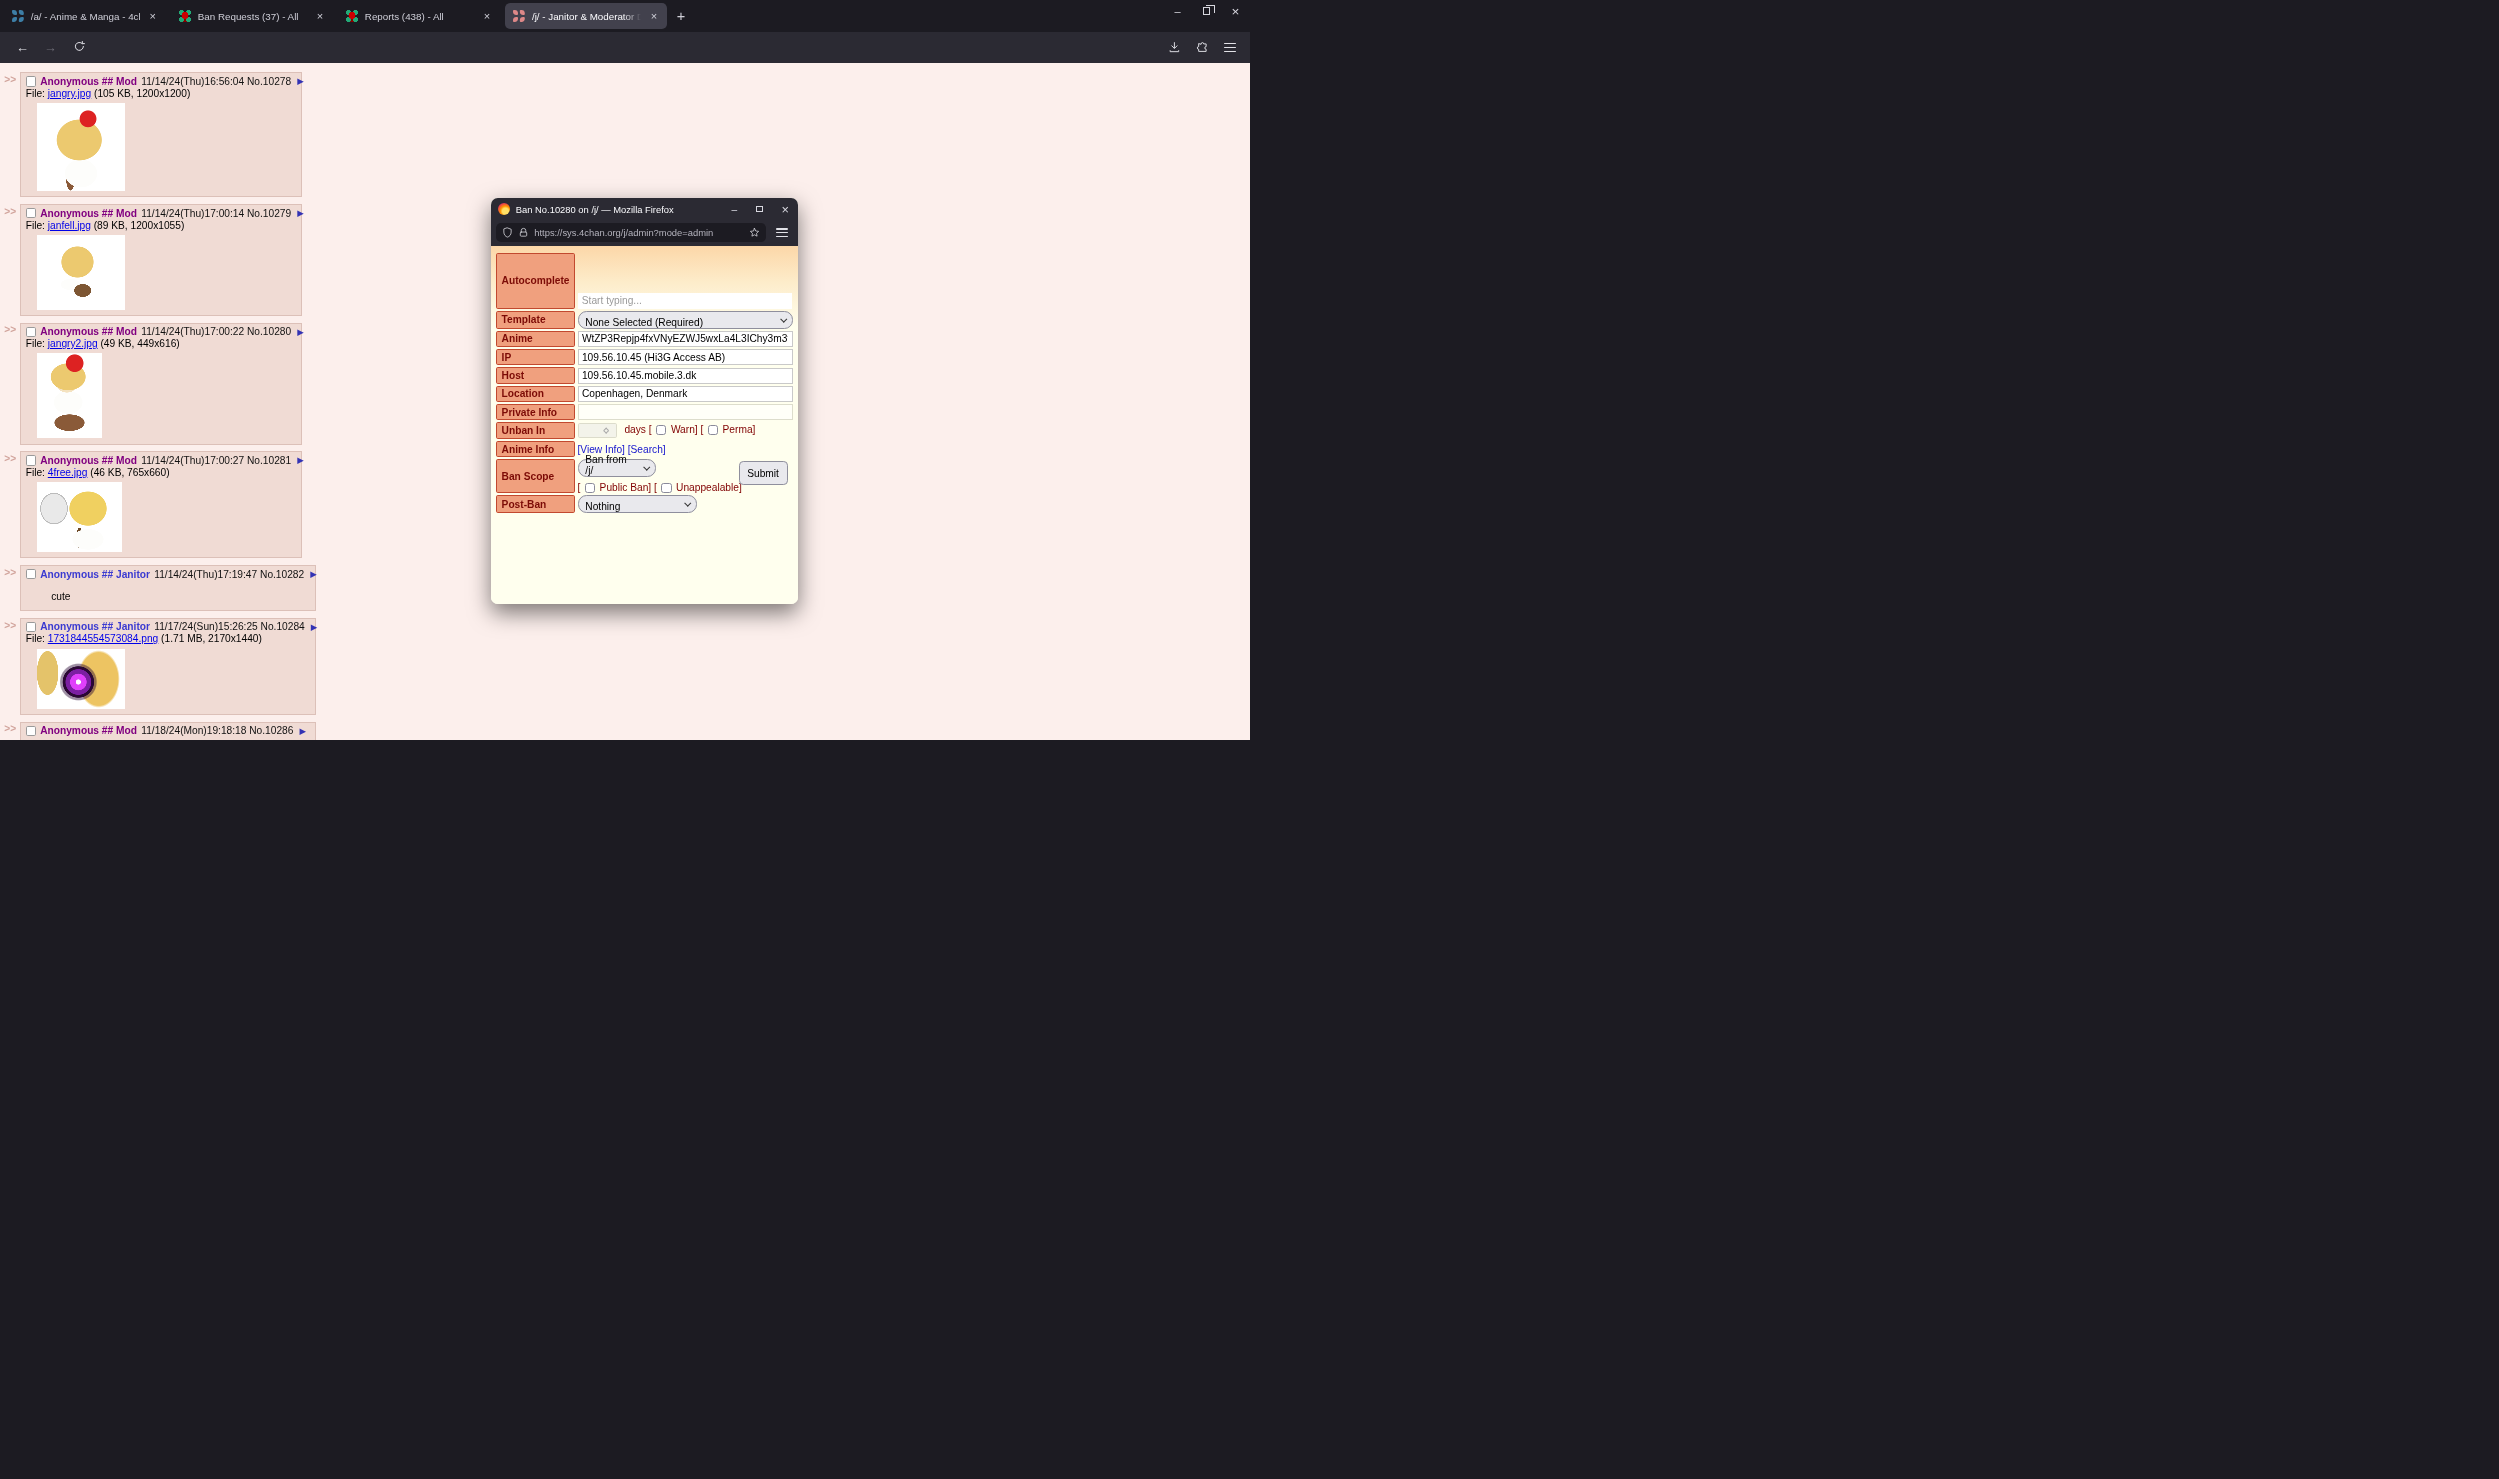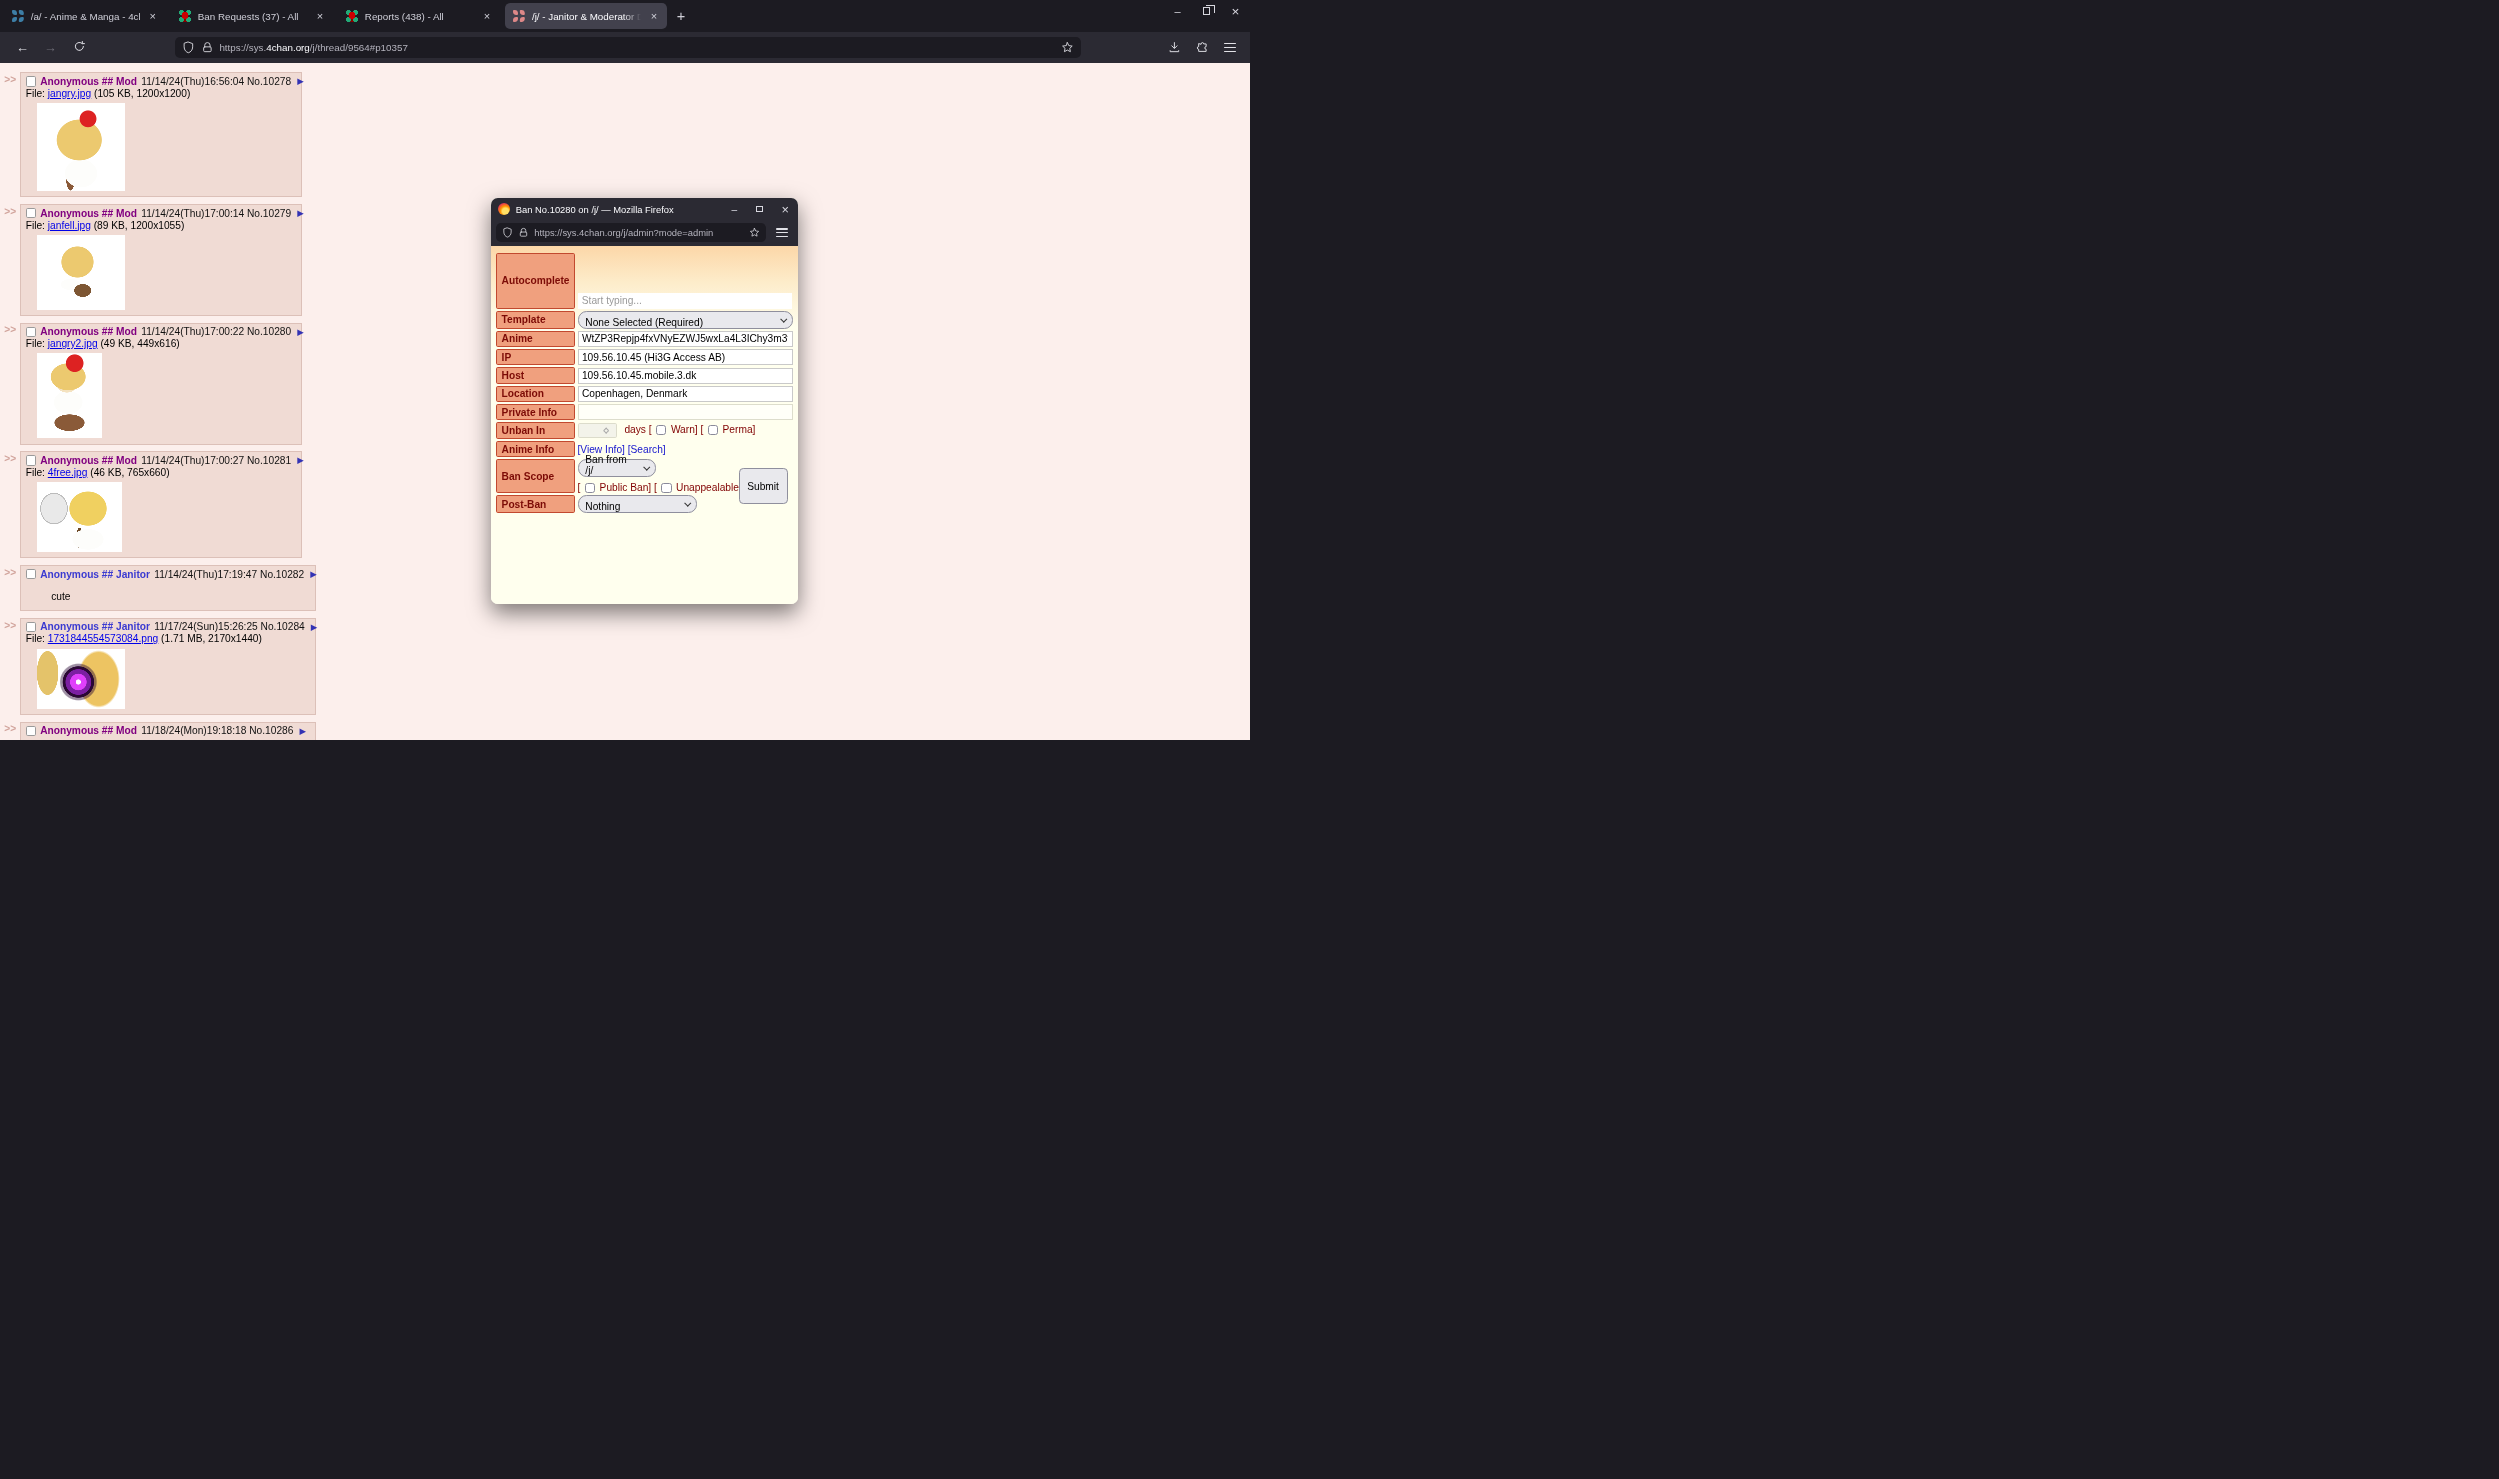--- a/index.html
+++ b/index.html
@@ -139,21 +139,21 @@
   .maroon { color:#800000; }
   .blue-link { color:#1414cc; }
   .fcheck { display:inline-block; width:10.2px; height:10.2px; background:#fff; border:0.9px solid #8a8a9a;
             border-radius:2.6px; vertical-align:-1.7px; margin:0 1.7px; }
   .spin-input { width:39px; height:14.5px; background:#f3f3ea; border:0.9px solid #dcdccb; border-radius:1.7px;
             position:relative; display:inline-block; vertical-align:middle; margin-right:5.1px; }
   .spin-input .up, .spin-input .dn { position:absolute; right:6.8px; width:4.3px; height:4.3px;
             border-right:1px solid #aaa; border-bottom:1px solid #aaa; }
   .spin-input .up { top:3.4px; transform:rotate(-135deg); }
   .spin-input .dn { bottom:3.4px; transform:rotate(45deg); }
-  .submit-btn { position:absolute; right:5.1px; top:9px; height:36px; padding:0 7.7px; background:#e9e9ed;
+  .submit-btn { position:absolute; right:5.1px; top:2px; height:24px; padding:0 7.7px; background:#e9e9ed;
             border:0.9px solid #8f8f9d; border-radius:4.3px; font-size:10.2px; color:#000;
             font-family:"Liberation Sans",sans-serif; }
   .scope-cell { position:relative; }
   .scope-line2 { margin-top:5.1px; }
   .caret { display:inline-block; width:0.9px; height:11px; background:#555; vertical-align:-1.7px; }
 </style>
 </head>
 <body>
 
 <div class="window">
@@ -191,33 +191,20 @@
 
   <div class="toolbar">
     <span class="nav-btn">←</span>
     <span class="nav-btn disabled">→</span>
     <span class="nav-btn">
       <svg class="ic" viewBox="0 0 24 24">
           <path d="M19.5 12a7.5 7.5 0 1 1-2.2-5.3"></path>
           <path d="M17.5 2.8v4h4"></path>
         </svg>
     </span>
-    <div class="urlbar">
-      <svg class="ic" viewBox="0 0 24 24">
-          <path d="M12 2l8 3v6c0 6-4 10-8 11-4-1-8-5-8-11V5z"></path>
-        </svg>
-      <svg class="ic" viewBox="0 0 24 24">
-          <path d="M7 11V8a5 5 0 0 1 10 0v3"></path>
-          <rect x="5" y="11" width="14" height="9" rx="2"></rect>
-        </svg>
-      <span class="url-text"><span>https://sys.</span><span class="url-domain">4chan.org</span><span>/j/thread/9564#p10357</span></span>
-      <svg class="ic" viewBox="0 0 24 24">
-          <path d="M12 3l2.7 5.7 6.3.8-4.6 4.3 1.2 6.2L12 17l-5.6 3 1.2-6.2L3 9.5l6.3-.8z"></path>
-        </svg>
-    </div>
     <div class="tool-icons">
       <span class="icon-btn">
         <svg class="ic" viewBox="0 0 24 24">
             <path d="M12 3v10"></path>
             <path d="M7 9l5 5 5-5"></path>
             <path d="M4 18v2h16v-2"></path>
           </svg>
       </span>
       <span class="icon-btn">
         <svg class="ic" viewBox="0 0 24 24">

